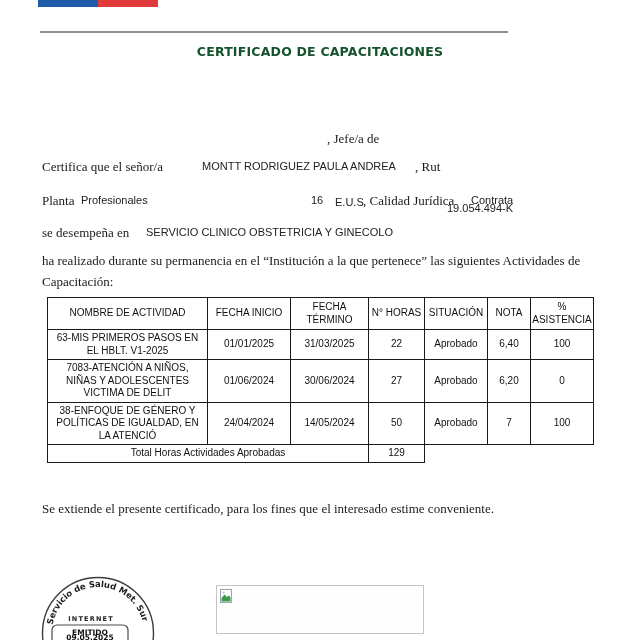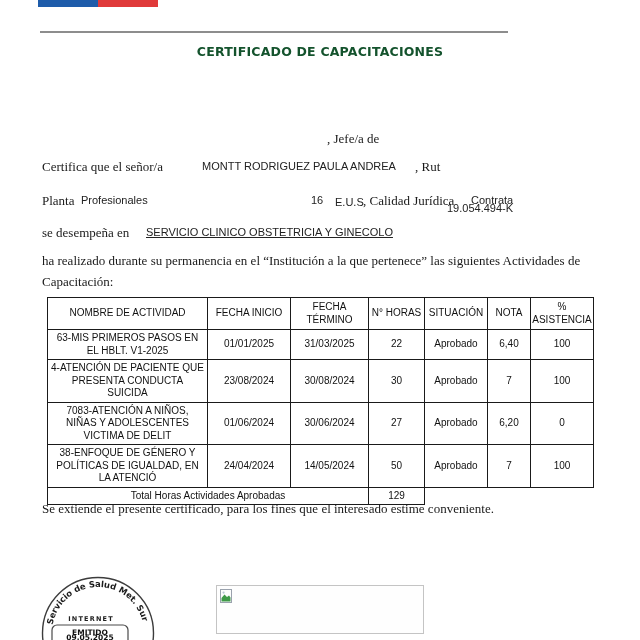--- a/index.html
+++ b/index.html
@@ -73,21 +73,21 @@
   <span class="serif" style="left:42px;">Planta</span>
   <span class="val" style="left:81px;top:1px;">Profesionales</span>
   <span class="val" style="left:311px;top:1px;">16</span>
   <span class="val" style="left:335px;top:3px;">E.U.S</span>
   <span class="serif" style="left:363px;">,  Calidad Jurídica</span>
   <span class="val" style="left:471px;top:1px;">Contrata</span>
 </div>
 
 <div class="line" style="top:225px;">
   <span class="serif" style="left:42px;">se desempeña en</span>
-  <span class="val" style="left:146px;top:1px;text-decoration:underline;">SERVICIO CLINICO OBSTETRICIA  Y GINECOLO</span>
+  <span class="val" style="left:146px;top:1px;">SERVICIO CLINICO OBSTETRICIA  Y GINECOLO</span>
 </div>
 
 <div class="abs para">ha realizado durante su permanencia en el “Institución a la que pertenece” las siguientes Actividades de Capacitación:</div>
 
 <div class="abs tblwrap">
   <table>
     <colgroup>
       <col style="width:160px">
         <col style="width:83px">
         <col style="width:78px">
@@ -108,29 +108,20 @@
       </tr>
     </thead>
     <tbody>
       <tr>
         <td>63-MIS PRIMEROS PASOS EN EL HBLT. V1-2025</td>
         <td>01/01/2025</td>
         <td>31/03/2025</td>
         <td>22</td>
         <td>Aprobado</td>
         <td>6,40</td>
-        <td>100</td>
-      </tr>
-      <tr>
-        <td>4-ATENCIÓN DE PACIENTE QUE PRESENTA CONDUCTA SUICIDA</td>
-        <td>23/08/2024</td>
-        <td>30/08/2024</td>
-        <td>30</td>
-        <td>Aprobado</td>
-        <td>7</td>
         <td>100</td>
       </tr>
       <tr>
         <td>7083-ATENCIÓN A NIÑOS, NIÑAS Y ADOLESCENTES VICTIMA DE DELIT</td>
         <td>01/06/2024</td>
         <td>30/06/2024</td>
         <td>27</td>
         <td>Aprobado</td>
         <td>6,20</td>
         <td>0</td>

